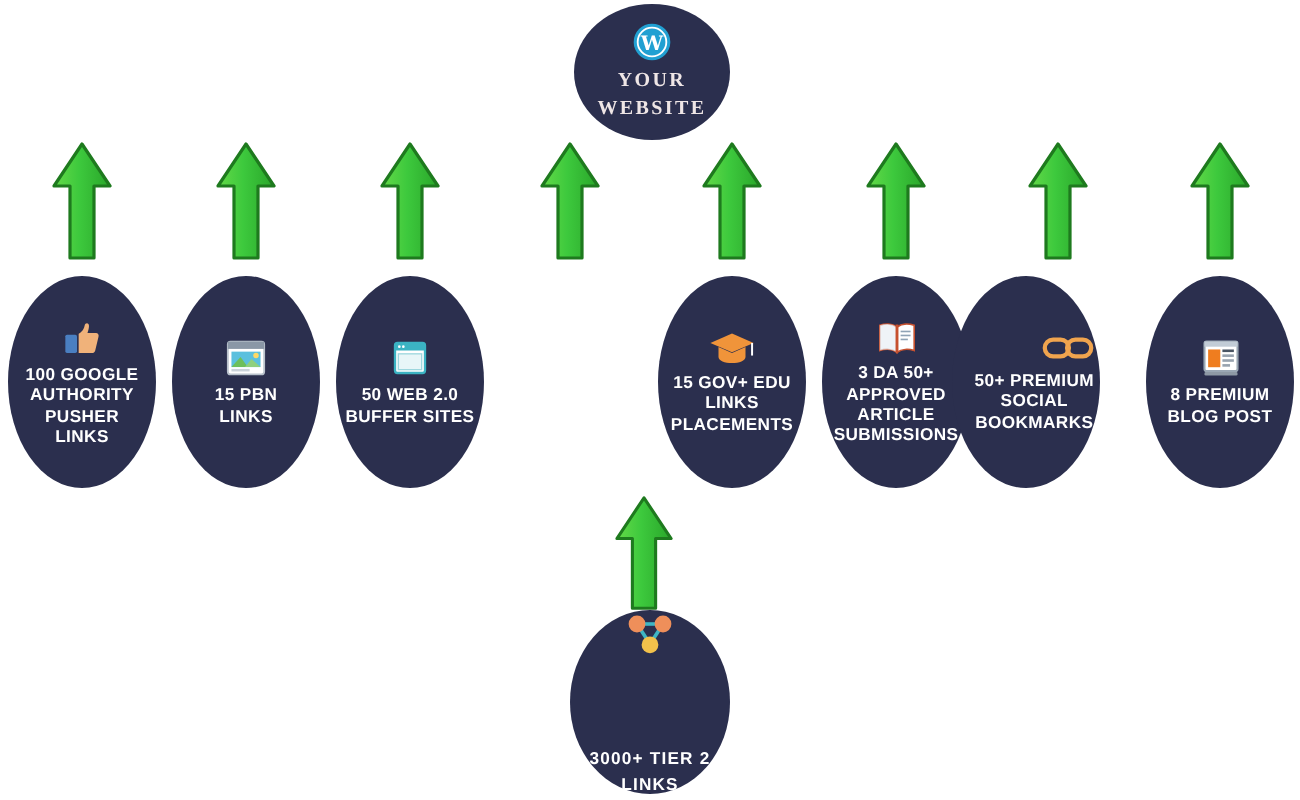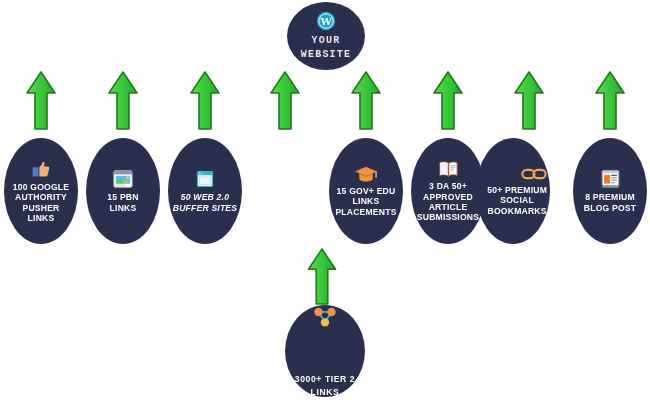--- a/index.html
+++ b/index.html
@@ -46,38 +46,38 @@
   }
 
   
   .node-website {
     left: 287px;
     top: 2px;
     width: 78px;
     height: 68px;
   }
   .node-website .node-label {
-    font-family: Liberation Mono, monospace;
+    font-family: Liberation Serif, serif;
     font-size: 10px;
     color: #efe6e6;
     letter-spacing: 1.2px;
     line-height: 1.35;
   }
 
   
   .node-tier1 {
     top: 138px;
     width: 74px;
     height: 106px;
   }
   .node-tier1 .node-label { font-size: 8.6px; }
 
   .n0 { left: 4px;   }
   .n1 { left: 86px;  }
-  .n2 { left: 168px; font-style: italic; }
+  .n2 { left: 168px; }
   .n3 { left: 248px; }
   .n4 { left: 329px; }
   .n5 { left: 411px; }
   .n6 { left: 476px; align-items: flex-end; }
   .n7 { left: 573px; }
 
   
   .node-tier2 {
     left: 285px;
     top: 305px;

